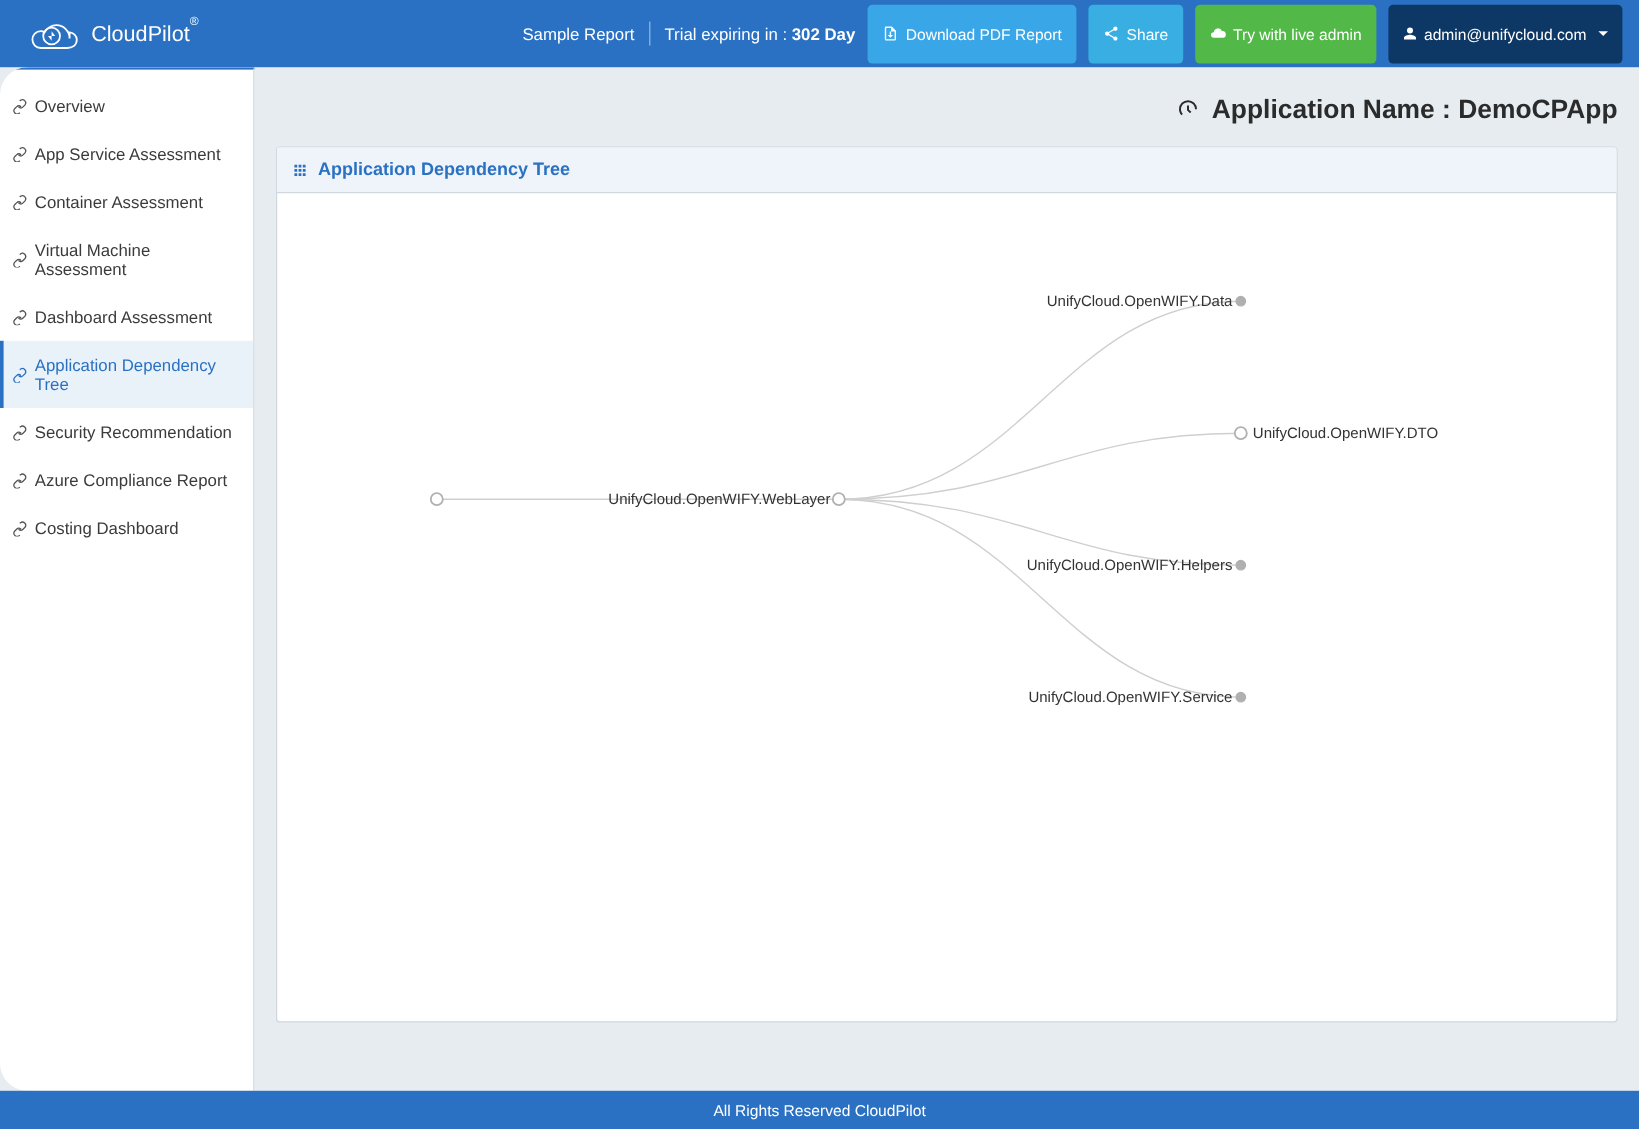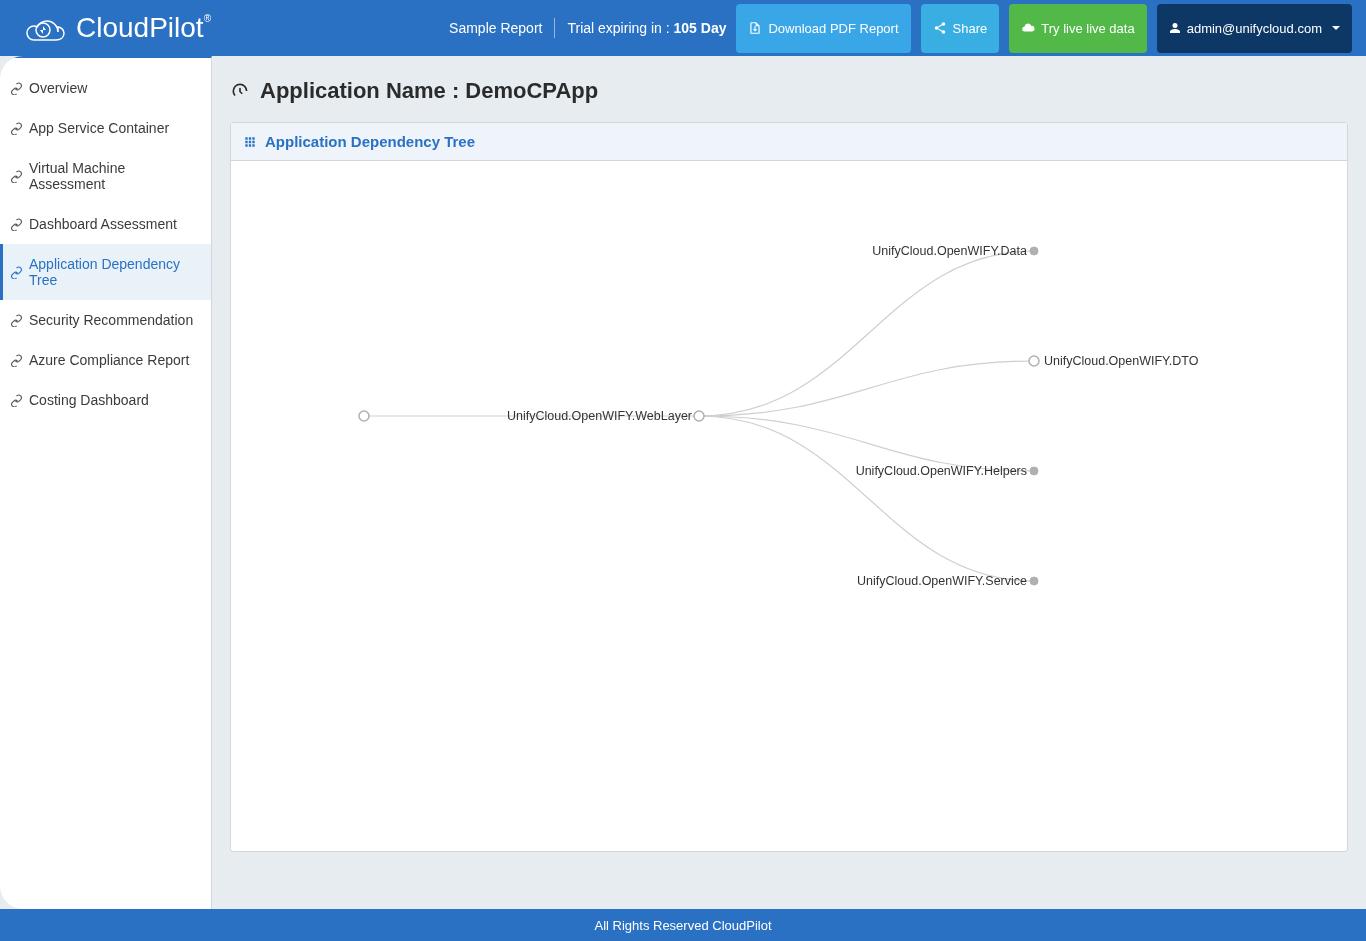--- a/index.html
+++ b/index.html
@@ -24,21 +24,21 @@
       justify-content: space-between;
       padding: 0 14px 0 14px;
       color: #fff;
     }
     .logo {
       display: flex;
       align-items: center;
       position: relative;
     }
     .logo-text {
-      font-size: 28px;
+      font-size: 18px;
       font-weight: 400;
       color: #fff;
       margin-left: 4px;
     }
     .logo-trademark {
       font-size: 10px;
       position: relative;
       top: -10px;
     }
     .header-right {
@@ -129,20 +129,21 @@
       overflow: auto;
     }
     .page-title {
       display: flex;
       align-items: center;
       gap: 10px;
       font-size: 22px;
       font-weight: 600;
       color: #2b2b2b;
       margin-bottom: 18px;
+      justify-content: flex-end;
     }
     .panel {
       background: #fff;
       border: 1px solid #d0d7de;
       border-radius: 3px;
     }
     .panel-header {
       background: #eef4fa;
       border-bottom: 1px solid #d0d7de;
       padding: 10px 12px;
@@ -190,39 +191,39 @@
       <circle cx="29" cy="20" r="7" fill="none" stroke="#fff" stroke-width="1.5"></circle>
       <path d="M29 16 L32 20 L29 20 L29 24 L26 20 L29 20 Z" fill="#fff"></path>
     </svg>
     <span class="logo-text">CloudPilot</span>
     <span class="logo-trademark">®</span>
   </div>
   <div class="header-right">
     <span class="header-text">Sample Report</span>
     <span class="header-divider"></span>
     <span class="header-trial">
-      <span>Trial expiring in : </span><strong>105 Day</strong>
+      <span>Trial expiring in : </span><strong>302 Day</strong>
     </span>
     <button class="btn btn-light-blue">
       <svg class="icon-svg" viewBox="0 0 24 24">
           <path d="M14 2H6a2 2 0 0 0-2 2v16a2 2 0 0 0 2 2h12a2 2 0 0 0 2-2V8l-6-6zM6 20V4h7v5h5v11H6zm6-2l4-4h-3V9h-2v5H8l4 4z"></path>
         </svg>
       <span>Download PDF Report</span>
     </button>
     <button class="btn btn-cyan">
       <svg class="icon-svg" viewBox="0 0 24 24">
           <path d="M18 16c-.8 0-1.5.3-2 .8l-7-4.1c0-.2.1-.5.1-.7s0-.5-.1-.7l7-4.1c.5.5 1.2.8 2 .8 1.7 0 3-1.3 3-3s-1.3-3-3-3-3 1.3-3 3c0 .2 0 .5.1.7l-7 4.1c-.5-.5-1.2-.8-2-.8-1.7 0-3 1.3-3 3s1.3 3 3 3c.8 0 1.5-.3 2-.8l7 4.1c0 .2-.1.5-.1.7 0 1.7 1.3 3 3 3s3-1.3 3-3-1.3-3-3-3z"></path>
         </svg>
       <span>Share</span>
     </button>
     <button class="btn btn-green">
       <svg class="icon-svg" viewBox="0 0 24 24">
           <path d="M19 18H6a4 4 0 0 1 0-8 6 6 0 0 1 11.6-1.6A4.5 4.5 0 0 1 19 18z"></path>
         </svg>
-      <span>Try live live data</span>
+      <span>Try with live admin</span>
     </button>
     <button class="btn btn-dark-blue">
       <svg class="icon-svg-sm" viewBox="0 0 24 24">
           <path d="M12 12a5 5 0 1 0-5-5 5 5 0 0 0 5 5zm0 2c-3.3 0-10 1.7-10 5v3h20v-3c0-3.3-6.7-5-10-5z"></path>
         </svg>
       <span>admin@unifycloud.com</span>
       <span class="caret-down"></span>
     </button>
   </div>
 </div>
@@ -233,21 +234,27 @@
     <div class="side-item">
       <svg class="link-icon" viewBox="0 0 24 24">
           <path fill="#555" d="M10 13a5 5 0 0 0 7 0l3-3a5 5 0 0 0-7-7l-1 1m2 9a5 5 0 0 0-7 0l-3 3a5 5 0 0 0 7 7l1-1" stroke="#555" stroke-width="2" fill-opacity="0"></path>
         </svg>
       <span>Overview</span>
     </div>
     <div class="side-item">
       <svg class="link-icon" viewBox="0 0 24 24">
           <path d="M10 13a5 5 0 0 0 7 0l3-3a5 5 0 0 0-7-7l-1 1m2 9a5 5 0 0 0-7 0l-3 3a5 5 0 0 0 7 7l1-1" stroke="#555" stroke-width="2" fill="none"></path>
         </svg>
-      <span>App Service Container</span>
+      <span>App Service Assessment</span>
+    </div>
+    <div class="side-item">
+      <svg class="link-icon" viewBox="0 0 24 24">
+          <path d="M10 13a5 5 0 0 0 7 0l3-3a5 5 0 0 0-7-7l-1 1m2 9a5 5 0 0 0-7 0l-3 3a5 5 0 0 0 7 7l1-1" stroke="#555" stroke-width="2" fill="none"></path>
+        </svg>
+      <span>Container Assessment</span>
     </div>
     <div class="side-item">
       <svg class="link-icon" viewBox="0 0 24 24">
           <path d="M10 13a5 5 0 0 0 7 0l3-3a5 5 0 0 0-7-7l-1 1m2 9a5 5 0 0 0-7 0l-3 3a5 5 0 0 0 7 7l1-1" stroke="#555" stroke-width="2" fill="none"></path>
         </svg>
       <span>Virtual Machine Assessment</span>
     </div>
     <div class="side-item">
       <svg class="link-icon" viewBox="0 0 24 24">
           <path d="M10 13a5 5 0 0 0 7 0l3-3a5 5 0 0 0-7-7l-1 1m2 9a5 5 0 0 0-7 0l-3 3a5 5 0 0 0 7 7l1-1" stroke="#555" stroke-width="2" fill="none"></path>

